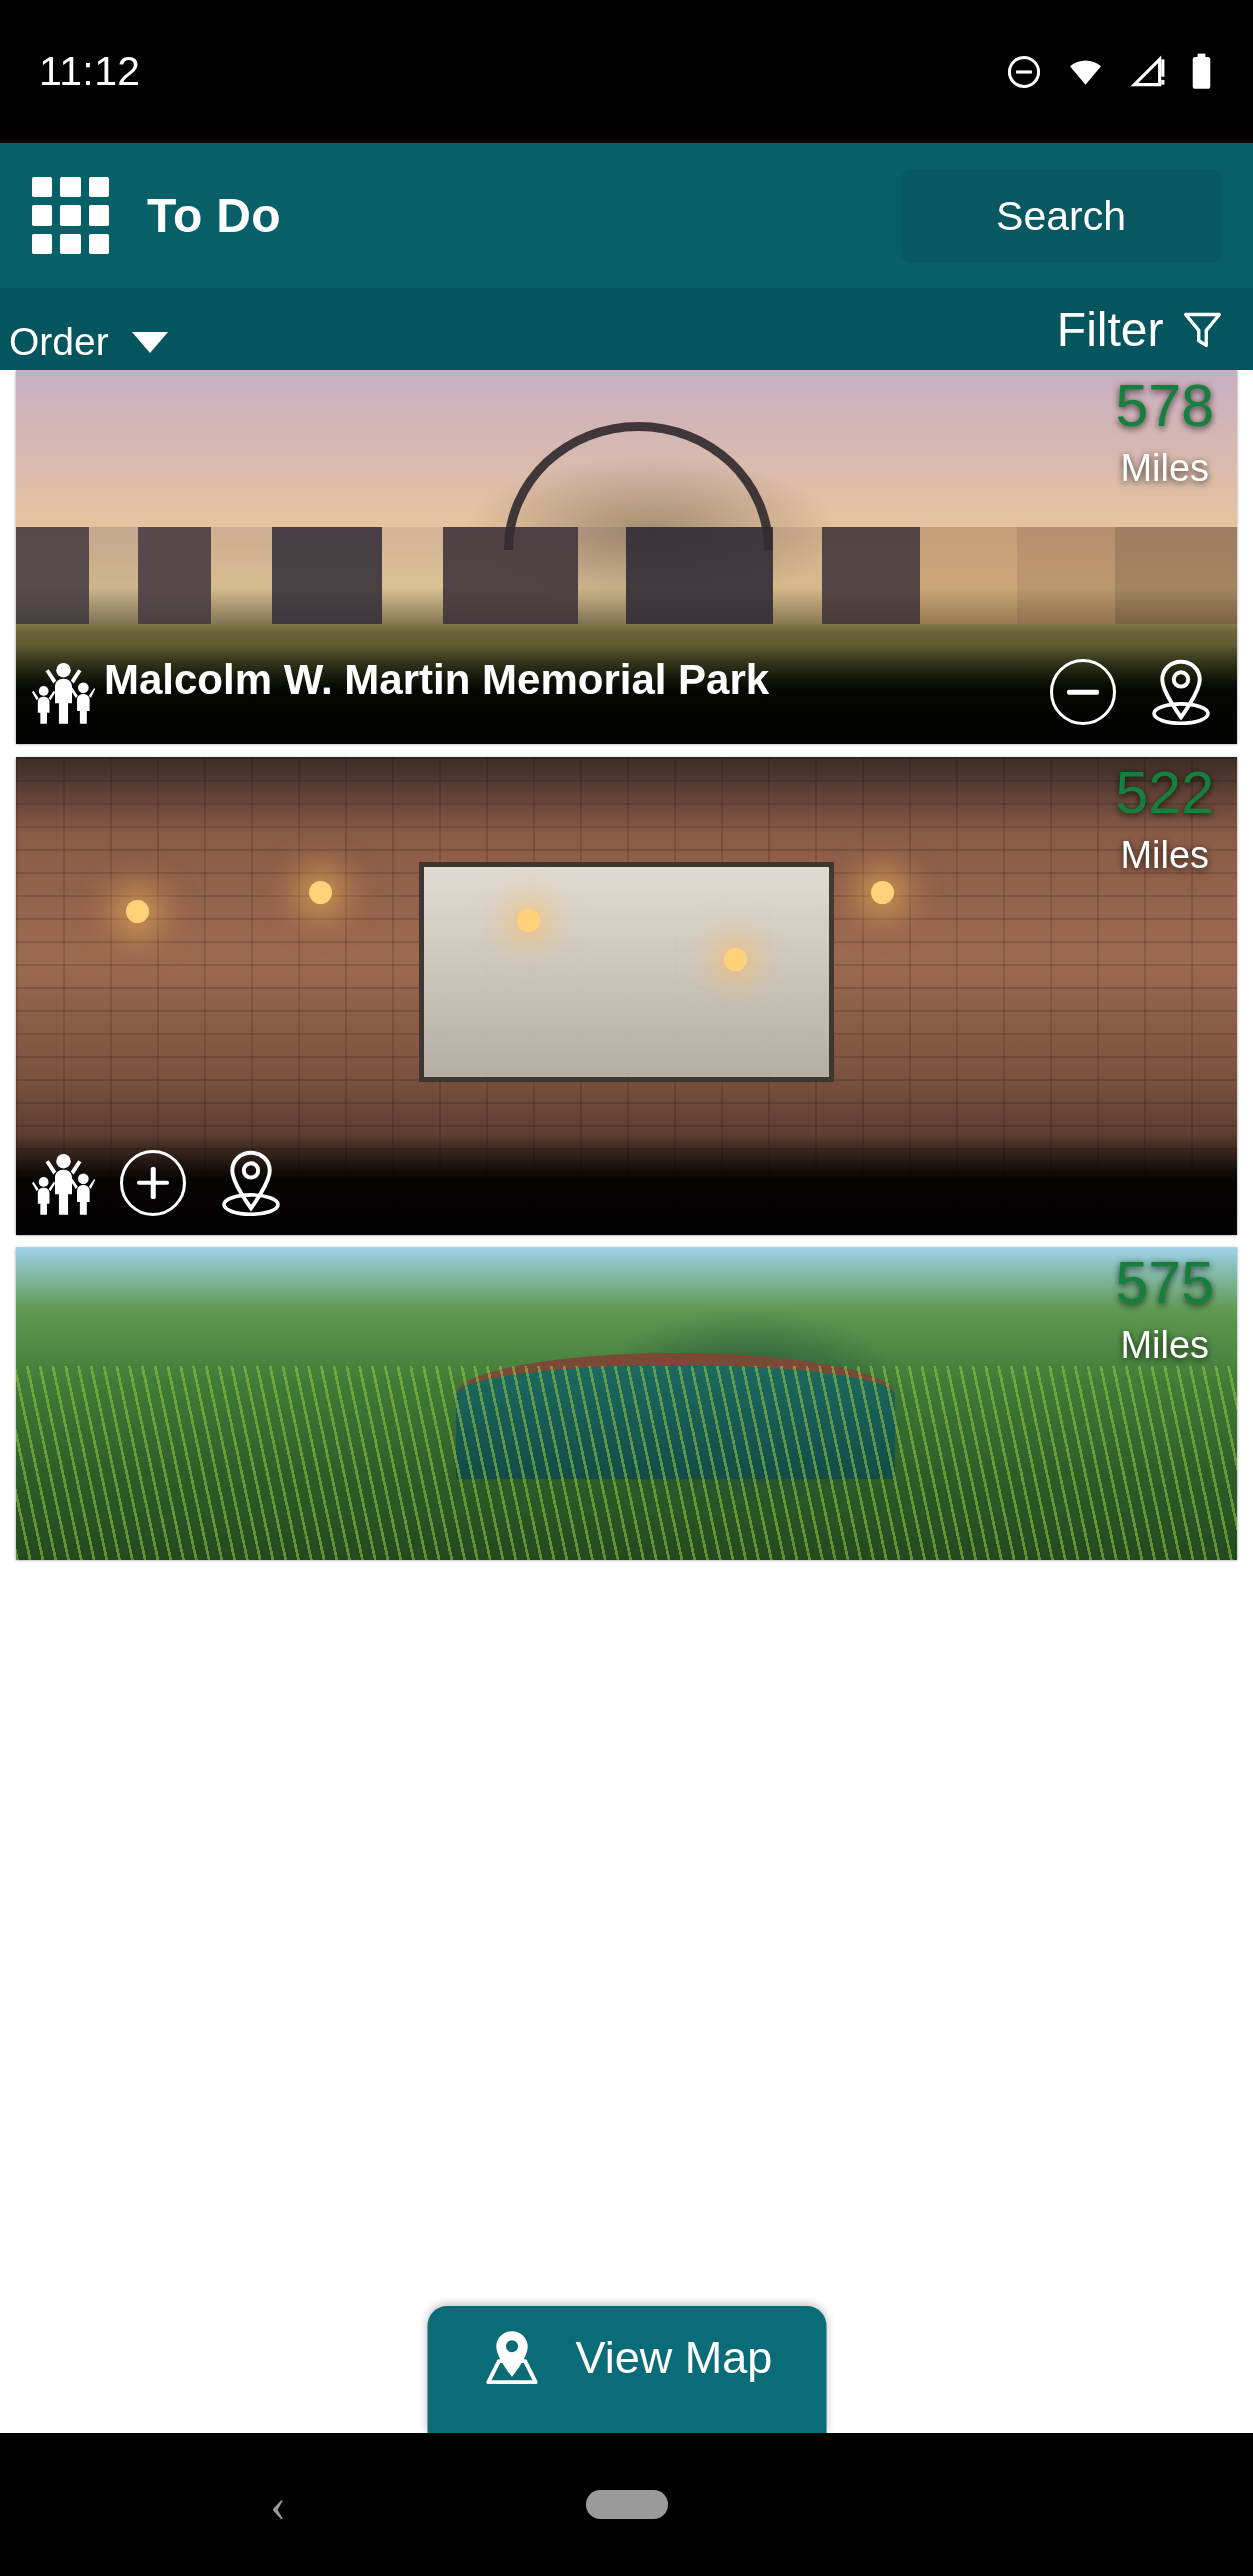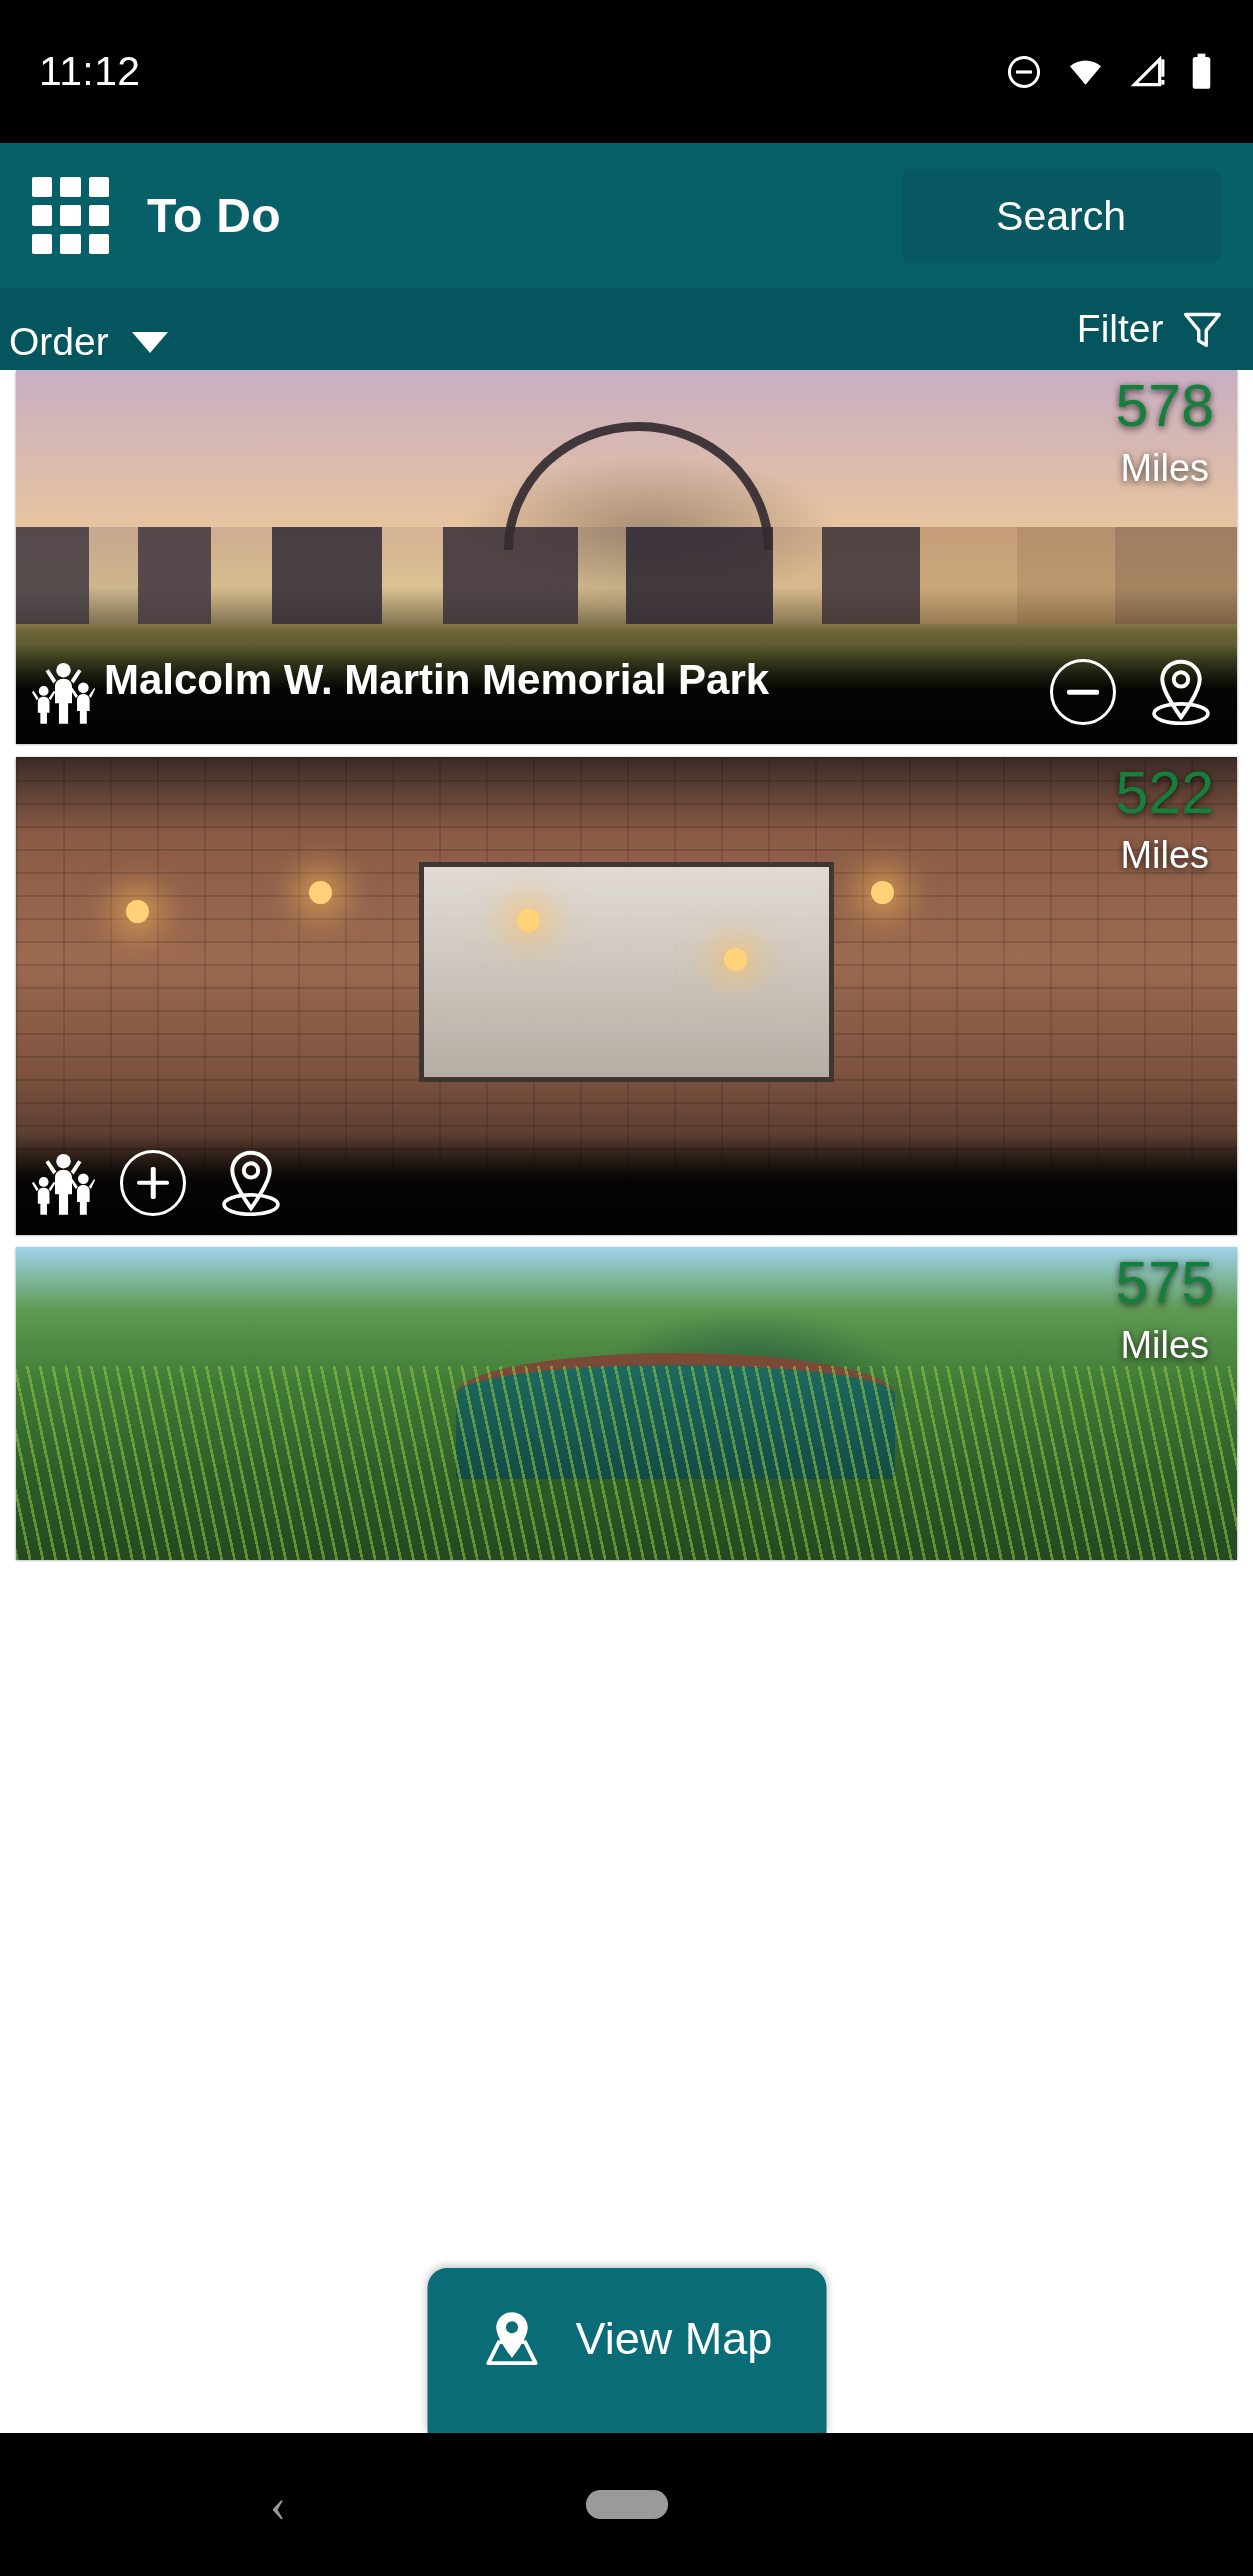--- a/index.html
+++ b/index.html
@@ -38,21 +38,21 @@
     background:#05555e; height:82px; display:flex; align-items:center;
     justify-content:space-between; padding:0 12.5px 0 9px;
   }
   .orderctl{ display:flex; align-items:center; gap:23px;margin-top:26px; }
   .orderctl .lbl{ font-size:39px; color:#fff; }
   .caret{
     width:0;height:0;border-left:18px solid transparent;border-right:18px solid transparent;
     border-top:21.5px solid #fff;
   }
   .filterctl{ display:flex; align-items:center; gap:16px; padding-right:16px;}
-  .filterctl .lbl{ font-size:39px; color:#fff; }
+  .filterctl .lbl{ font-size:48px; color:#fff; }
 
   
   .list{
     background:#fff; height:2063px; overflow:hidden; position:relative;
   }
   .card{
     position:relative; margin:0 16px 12.5px 16px; background:#000; overflow:hidden;
     box-shadow:0 0.9px 2.7px rgba(0,0,0,.45);
   }
   .card .photo{ position:absolute; inset:0; }
@@ -143,21 +143,21 @@
     border-top:12.5px solid #7b4a36; border-radius:60% 60% 3.6px 3.6px / 40% 40% 3.6px 3.6px;
   }
   .ph-green .grass{
     position:absolute; left:0; right:0; bottom:0; height:62%;
     background:repeating-linear-gradient(78deg, rgba(150,200,70,.55) 0 2.7px, transparent 2.7px 12.5px);
   }
 
   
   .fab{
     position:absolute; left:50%; transform:translateX(-50%); bottom:0;
-    width:399px; height:165px; background:#0a6c76; border-radius:19.7px 19.7px 0 0;
+    width:399px; height:127px; background:#0a6c76; border-radius:19.7px 19.7px 0 0;
     display:flex; align-items:center; justify-content:center; gap:32px;
     z-index:20; border:none; font-family:inherit; box-shadow:0 -1.8px 9px rgba(0,0,0,.25);
     padding-bottom:23px;
     margin-top:40px;
   }
   .fab .lbl{ font-size:45px; color:#fff; }
 
   
   .navbar{
     height:143px; background:#000; display:flex; align-items:center;

